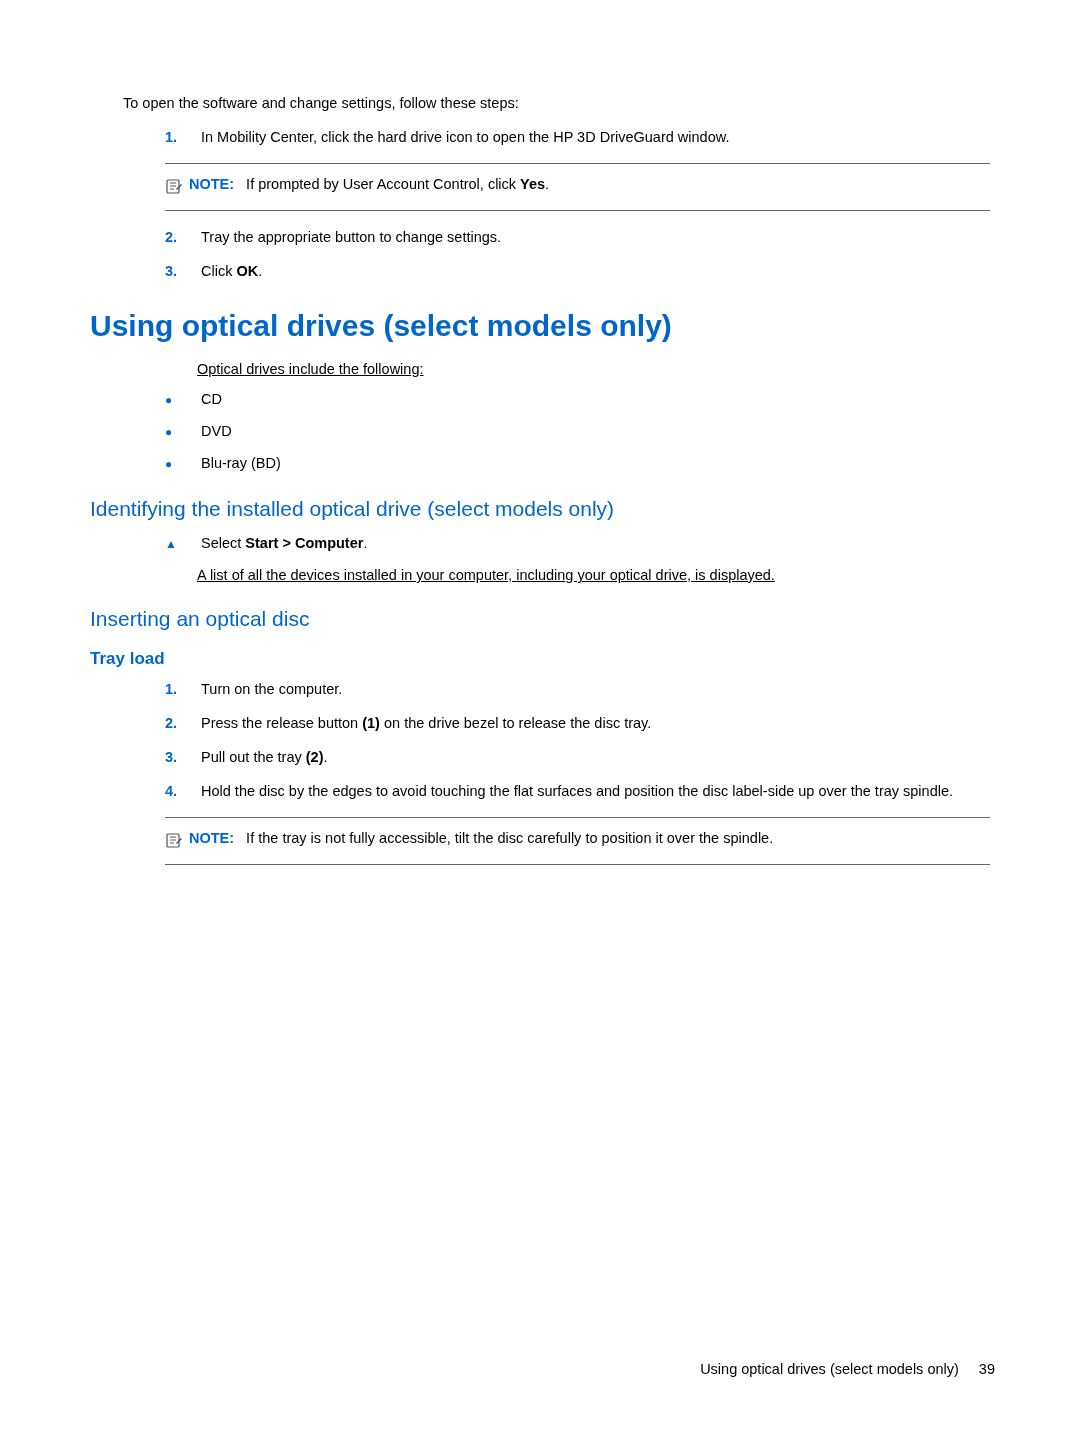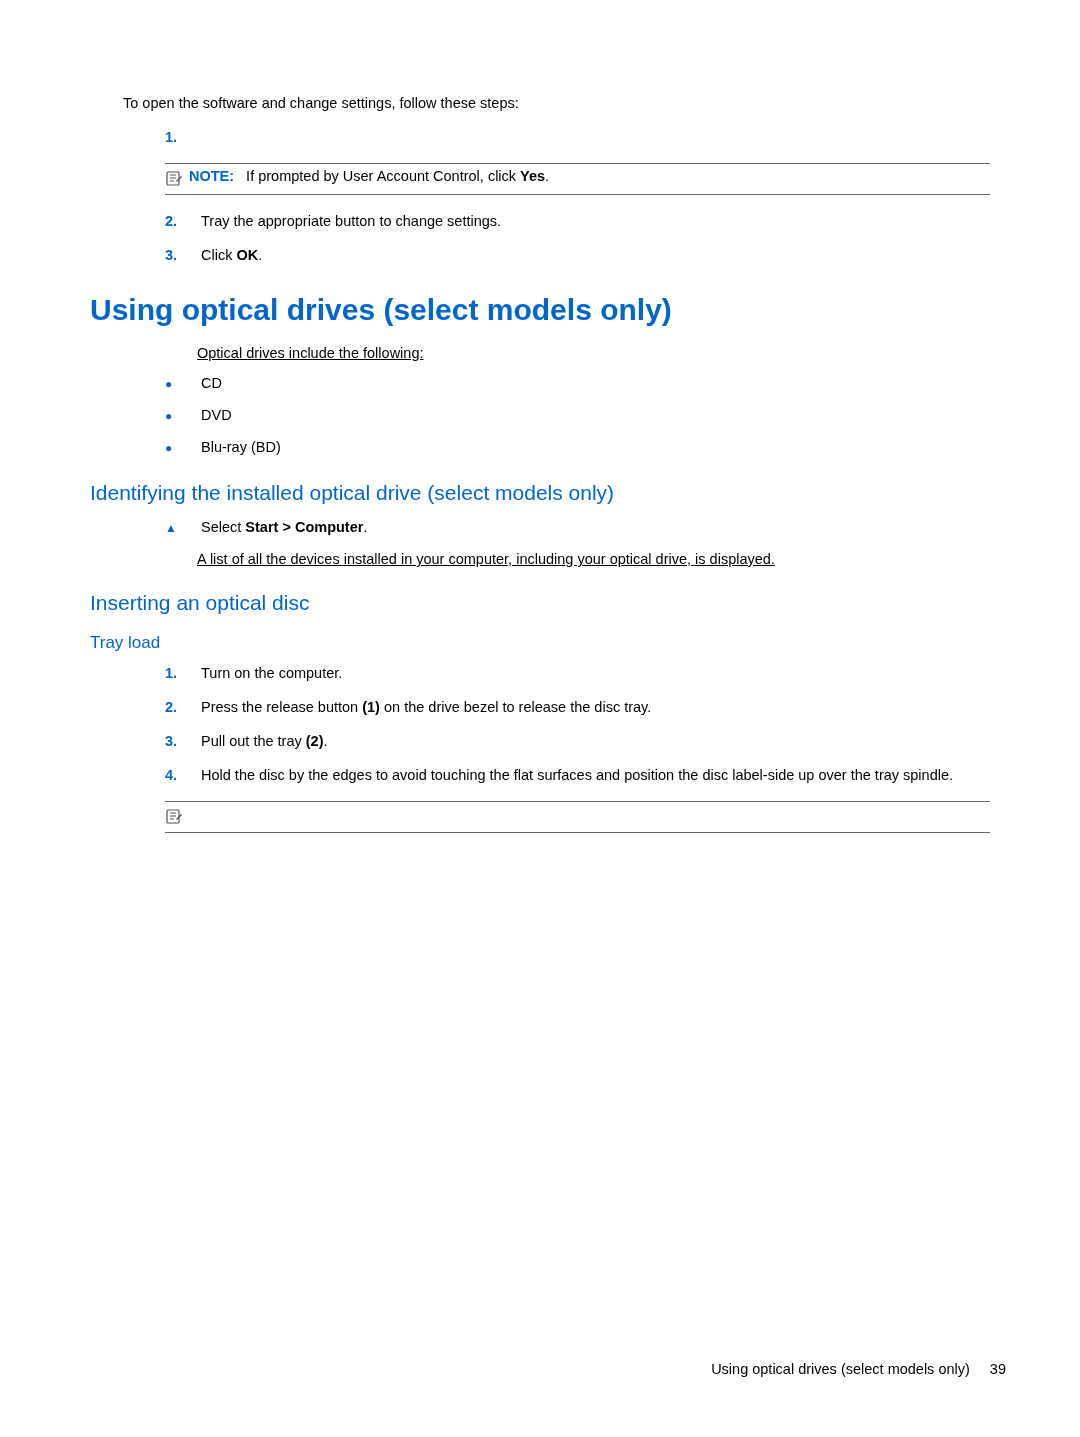--- a/index.html
+++ b/index.html
@@ -38,21 +38,21 @@
     }
     .num-content {
       flex: 1;
     }
     .sub-line {
       margin-top: 18px;
     }
     .note-box {
       border-top: 1px solid #666;
       border-bottom: 1px solid #666;
-      padding: 4px 0;
+      padding: 12px 0;
       margin: 16px 0 18px 75px;
       display: flex;
       align-items: flex-start;
     }
     .note-icon {
       flex-shrink: 0;
       margin-right: 6px;
       margin-top: 1px;
     }
     .note-label {
@@ -70,21 +70,21 @@
     .h2 {
       color: #0066cc;
       font-size: 21px;
       font-weight: normal;
       margin-top: 24px;
       margin-bottom: 14px;
     }
     .h3 {
       color: #0066cc;
       font-size: 17px;
-      font-weight: normal;
+      font-weight: bold;
       margin-top: 18px;
       margin-bottom: 12px;
     }
     .body-text {
       margin-left: 107px;
       margin-bottom: 14px;
       text-decoration: underline;
     }
     .bullet-list {
       list-style: none;
@@ -110,36 +110,37 @@
       min-width: 36px;
       font-size: 12px;
       line-height: 18px;
     }
     .bold {
       font-weight: bold;
     }
     .footer {
       position: absolute;
       bottom: 60px;
-      right: 74px;
+      right: 85px;
       font-size: 14.5px;
     }
     .page-num {
       margin-left: 16px;
     }
   </style>
 </head>
 <body>
 
 <p class="intro-text">To open the software and change settings, follow these steps:</p>
 
 <ol class="numbered-list">
   <li class="numbered-item">
     <span class="num-marker">1.</span>
     <div class="num-content">
+      <span>In Mobility Center, click the hard drive icon to open the HP 3D DriveGuard window.</span>
     </div>
   </li>
 </ol>
 
 <div class="note-box">
   <span class="note-icon">
     <svg width="18" height="18" viewBox="0 0 18 18">
         <rect x="2" y="3" width="12" height="13" rx="1" fill="none" stroke="#555" stroke-width="1.2"></rect>
         <line x1="5" y1="6" x2="11" y2="6" stroke="#555" stroke-width="1"></line>
         <line x1="5" y1="9" x2="11" y2="9" stroke="#555" stroke-width="1"></line>
@@ -225,18 +226,21 @@
 <div class="note-box">
   <span class="note-icon">
     <svg width="18" height="18" viewBox="0 0 18 18">
         <rect x="2" y="3" width="12" height="13" rx="1" fill="none" stroke="#555" stroke-width="1.2"></rect>
         <line x1="5" y1="6" x2="11" y2="6" stroke="#555" stroke-width="1"></line>
         <line x1="5" y1="9" x2="11" y2="9" stroke="#555" stroke-width="1"></line>
         <line x1="5" y1="12" x2="9" y2="12" stroke="#555" stroke-width="1"></line>
         <path d="M11 12 L16 7 L17 8 L12 13 Z" fill="#555"></path>
       </svg>
   </span>
+  <div>
+    <span class="note-label">NOTE:</span><span>If the tray is not fully accessible, tilt the disc carefully to position it over the spindle.</span>
+  </div>
 </div>
 
 <div class="footer">
   <span>Using optical drives (select models only)</span>
   <span class="page-num">39</span>
 </div>
 
 </body></html>

